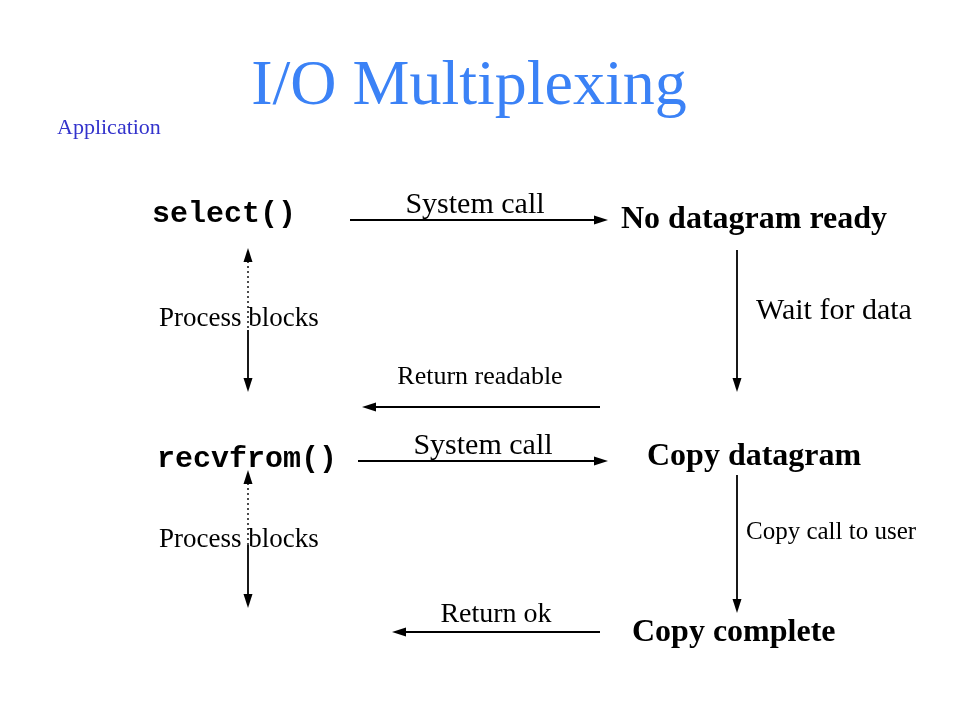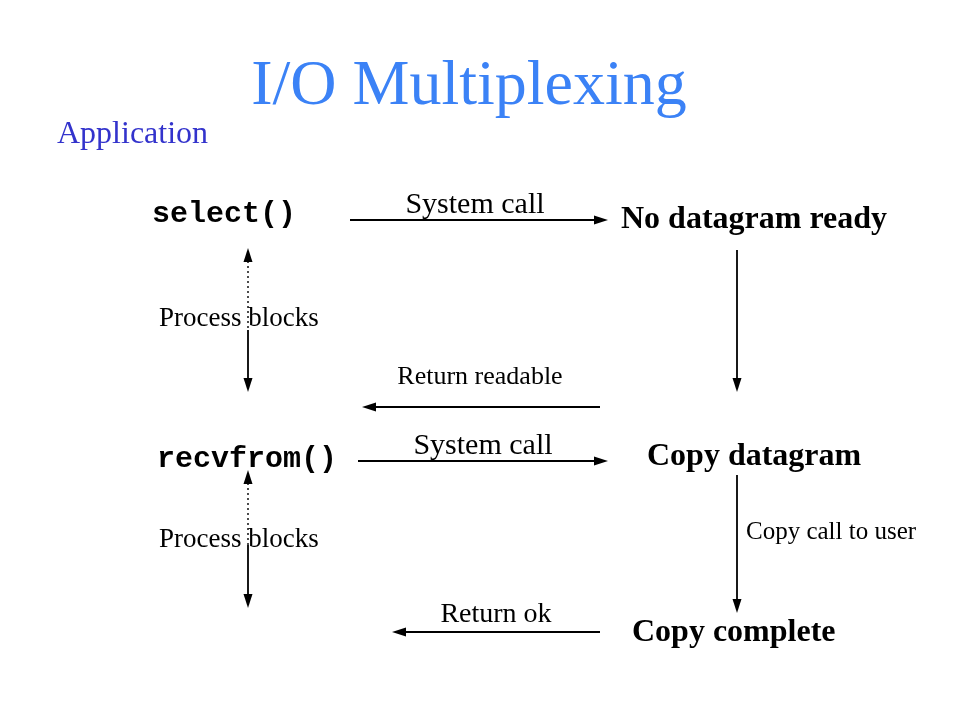--- a/index.html
+++ b/index.html
@@ -19,21 +19,21 @@
     position: absolute;
     top: 48px; left: 0; right: 22px;
     text-align: center;
     font-size: 64px;
     line-height: 1.1;
     color: #3b82f6;
     white-space: nowrap;
   }
   .col-heading {
     position: absolute;
-    font-size: 32px;
+    font-size: 22px;
     line-height: 1;
     color: #3333cc;
     white-space: nowrap;
   }
   .heading-app { left: 57px; top: 116px; }
   .heading-os  { left: 656px; top: 116px; }
 
   .mono-call {
     position: absolute;
     font-family: "Liberation Mono", "DejaVu Sans Mono", monospace;
@@ -145,20 +145,21 @@
   <div class="slide-title">I/O Multiplexing</div>
 
   <div class="col-heading heading-app">Application</div>
 
   <div class="mono-call call-select">select()</div>
   <div class="arrow-label lbl-blocks-1">Process blocks</div>
   <div class="mono-call call-recvfrom">recvfrom()</div>
   <div class="arrow-label lbl-blocks-2">Process blocks</div>
 
   <div class="node-bold node-no-datagram">No datagram ready</div>
+  <div class="arrow-label lbl-wait-data">Wait for data</div>
   <div class="node-bold node-copy-datagram">Copy datagram</div>
   <div class="arrow-label lbl-copy-user">Copy call to user</div>
   <div class="node-bold node-copy-complete">Copy complete</div>
 
   <div class="arrow-label lbl-syscall-1">System call</div>
   <div class="arrow-label lbl-return-readable">Return readable</div>
   <div class="arrow-label lbl-syscall-2">System call</div>
   <div class="arrow-label lbl-return-ok">Return ok</div>
 
 </div>

